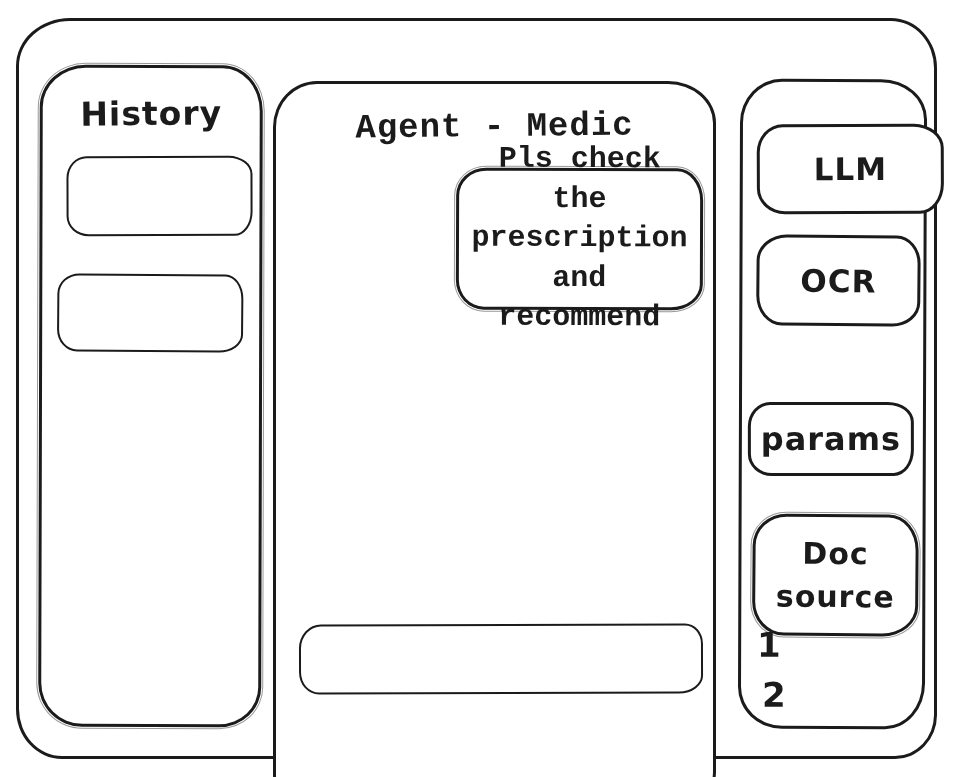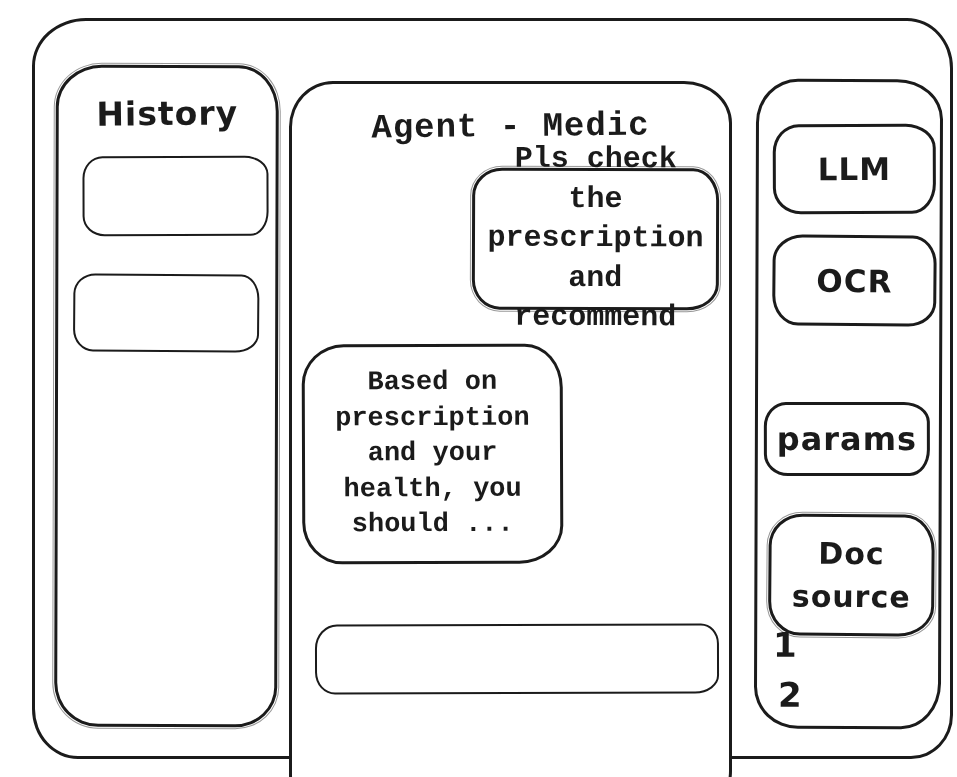--- a/index.html
+++ b/index.html
@@ -22,21 +22,21 @@
     background: #ffffff;
     border: 3px solid #1b1b1b;
     box-sizing: border-box;
   }
   .sk-double {
     outline: 1.4px solid rgba(27,27,27,0.45);
     outline-offset: 1.6px;
   }
   
   .app-window {
-    left: 32px; top: 18px;
+    left: 16px; top: 18px;
     width: 921px; height: 741px;
     border-width: 3.4px;
     border-radius: 54px 46px 42px 46px / 48px 50px 44px 50px;
     padding-left: 23px;
   }
   
   .history-panel {
     left: 20px; top: 44px;
     width: 223px; height: 662px;
     border-radius: 46px 40px 42px 44px / 42px 46px 40px 44px;
@@ -125,21 +125,21 @@
     justify-content: center;
     text-align: center;
     font-size: 31px;
     font-weight: bold;
     letter-spacing: 1px;
     border-width: 3px;
     cursor: pointer;
   }
   .btn-llm {
     left: 14px; top: 42px;
-    width: 163px; height: 90px;
+    width: 187px; height: 90px;
     border-radius: 26px 30px 24px 28px / 28px 24px 30px 26px;
     transform: rotate(-0.4deg);
   }
   .btn-ocr {
     left: 14px; top: 153px;
     width: 164px; height: 91px;
     border-radius: 30px 24px 28px 26px / 26px 28px 24px 30px;
     transform: rotate(0.3deg);
   }
   .btn-params {
@@ -184,21 +184,20 @@
       <div class="history-title">History</div>
       <div class="sk history-item-1"></div>
       <div class="sk history-item-2"></div>
     </div>
 
     <div class="sk chat-panel">
       <div class="chat-title">Agent - Medic</div>
 
       <div class="sk sk-double bubble user-bubble">Pls check the prescription and recommend</div>
 
-      <div class="sk bubble assistant-bubble">Based on prescription and your health, you should ...</div>
 
       <div class="sk chat-input"></div>
     </div>
 
     <div class="sk tools-panel">
       <div class="sk tool-btn btn-llm">LLM</div>
 
       <div class="sk tool-btn btn-ocr">OCR</div>
 
       <div class="sk tool-btn btn-params">params</div>

